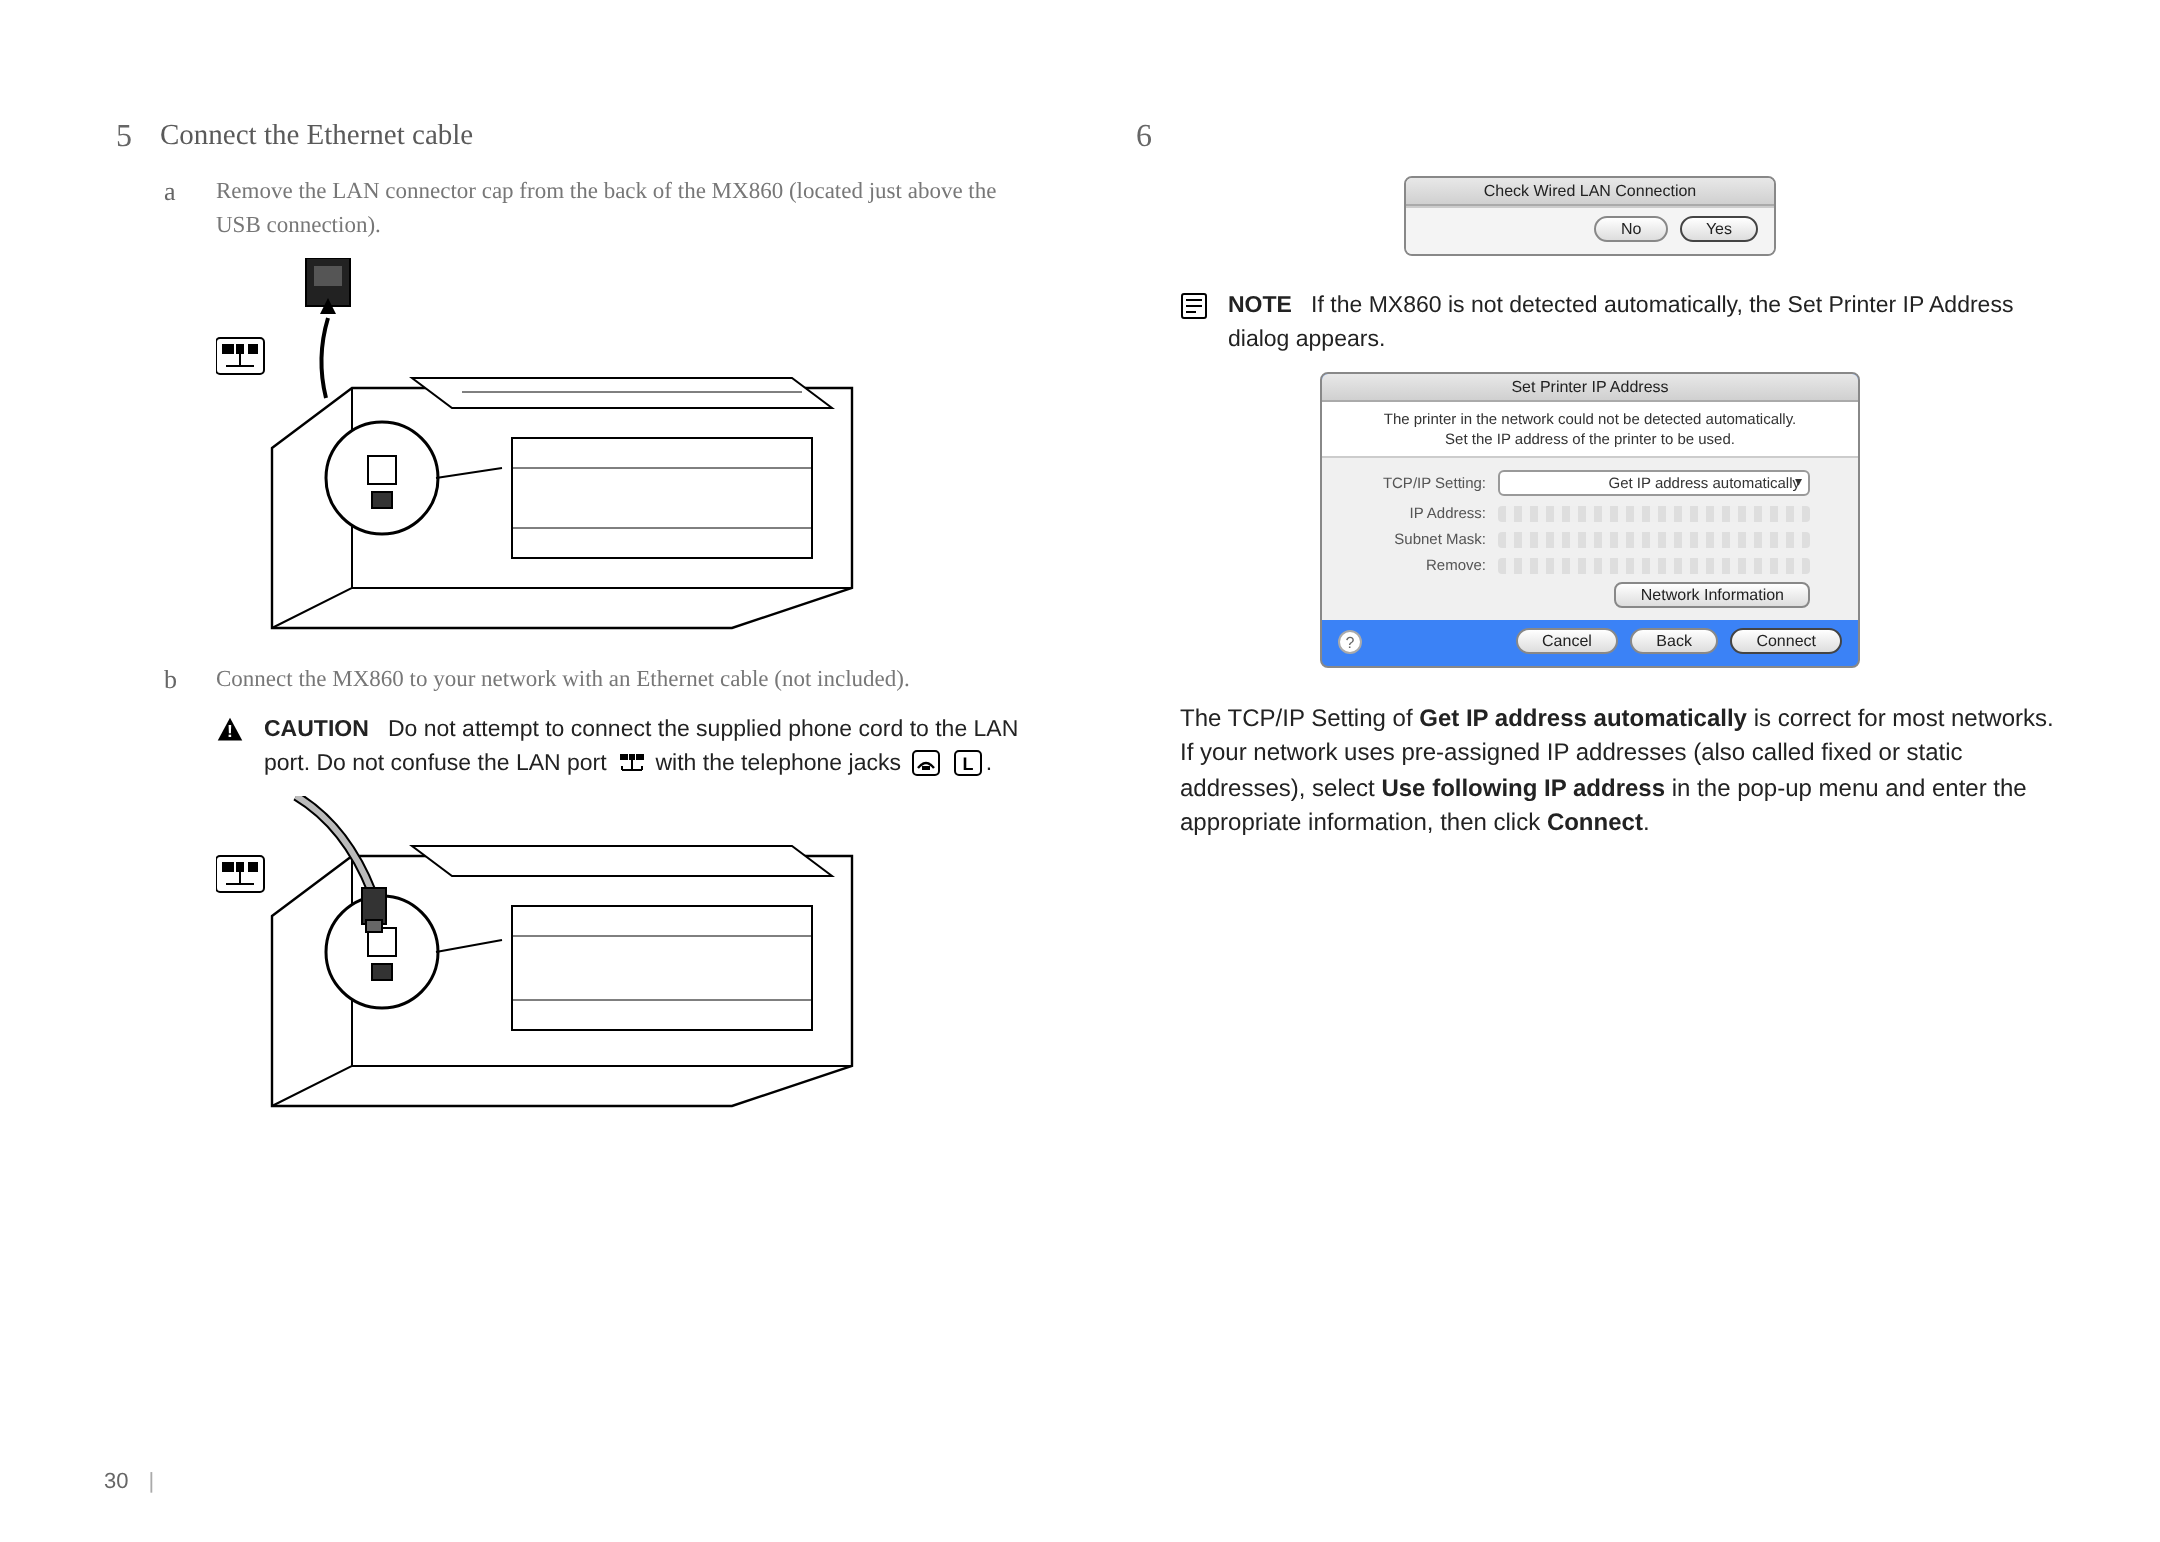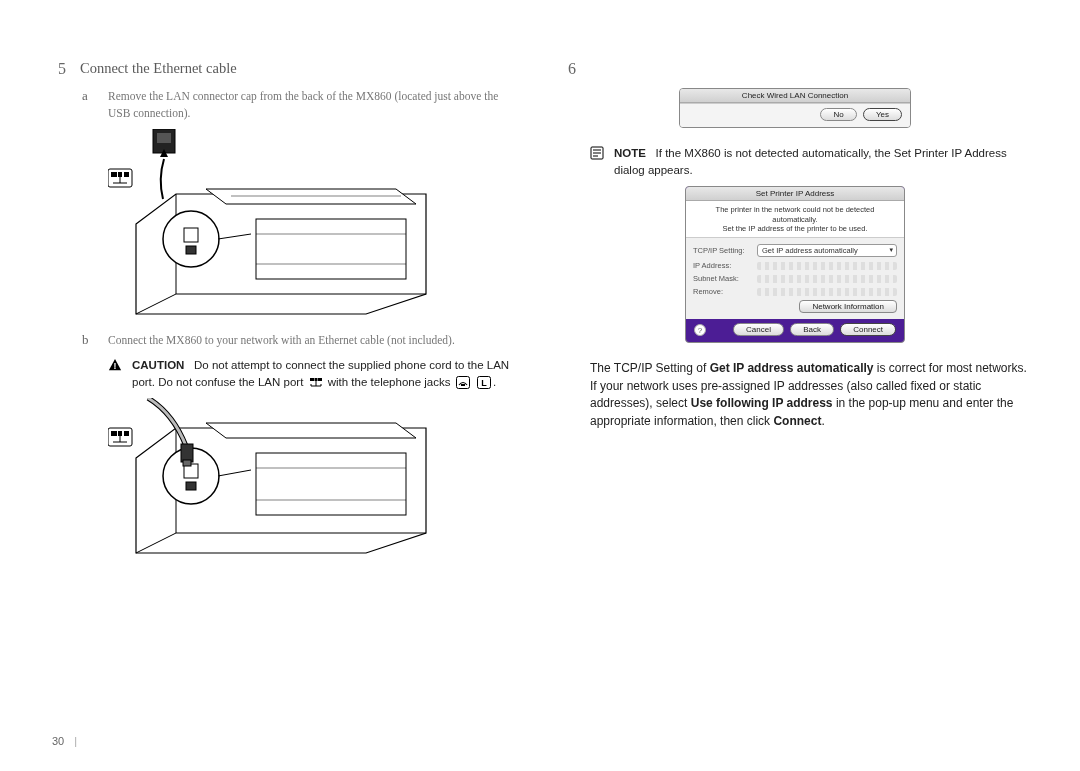--- a/index.html
+++ b/index.html
@@ -87,21 +87,21 @@
   }
   .illus {
     margin: 6px 0 10px 58px;
   }
   .dialog-wrap {
     text-align: center;
     margin: 8px 0 14px 0;
   }
   .dialog1 {
     display: inline-block;
-    width: 232px;
+    width: 186px;
     border: 1px solid #888;
     border-radius: 4px;
     background: #f4f4f4;
     overflow: hidden;
     text-align: left;
     font-size: 8px;
   }
   .d-title {
     background: linear-gradient(#e8e8e8,#d0d0d0);
     text-align: center;
@@ -130,33 +130,34 @@
     font-size: 8px;
     background: linear-gradient(#fff,#ddd);
     margin-left: 4px;
     color: #222;
   }
   .mac-btn.primary {
     border: 1.5px solid #444;
   }
   .dialog2 {
     display: inline-block;
-    width: 220px;
+    width: 270px;
     border: 1px solid #888;
     border-radius: 4px;
-    background: #4c1d95;
+    background: #3b82f6;
     overflow: hidden;
     font-size: 8px;
     text-align: left;
   }
   .d2-row {
     display: flex;
-    padding: 2px 7px;
+    padding: 2px 24px;
     align-items: center;
     gap: 6px;
+    text-align: right;
   }
   .d2-label { width: 58px; color: #555; font-size: 7.5px;}
   .d2-field-sel {
     flex: 1;
     border: 1px solid #999;
     border-radius: 3px;
     background: #fff;
     padding: 1px 4px;
     font-size: 7.5px;
     position: relative;

